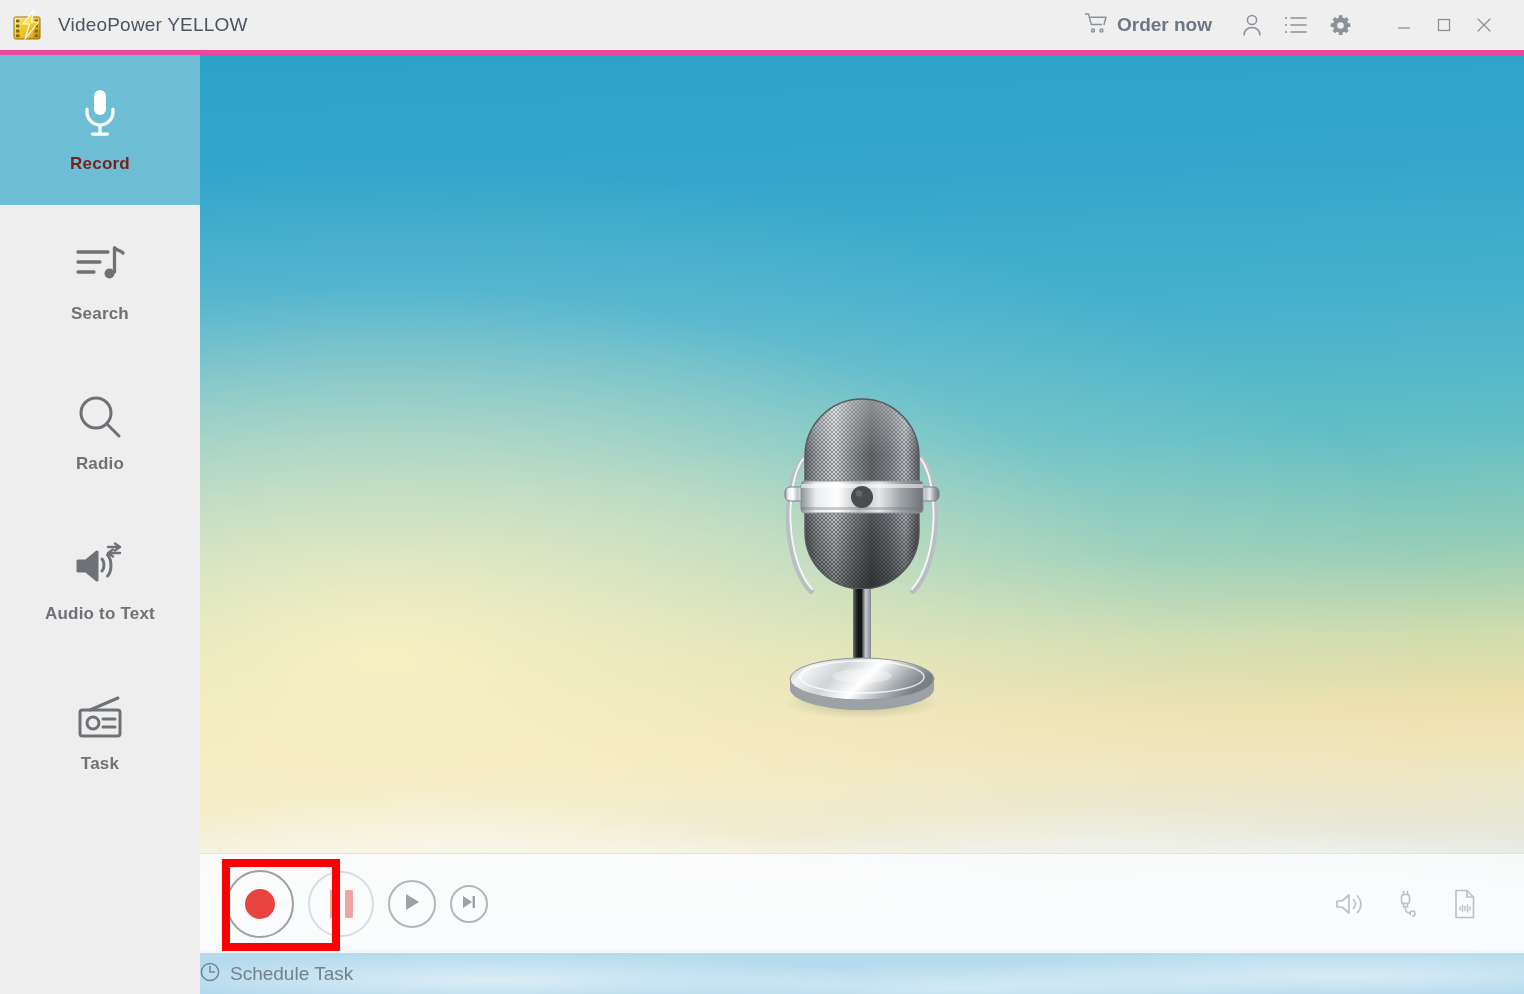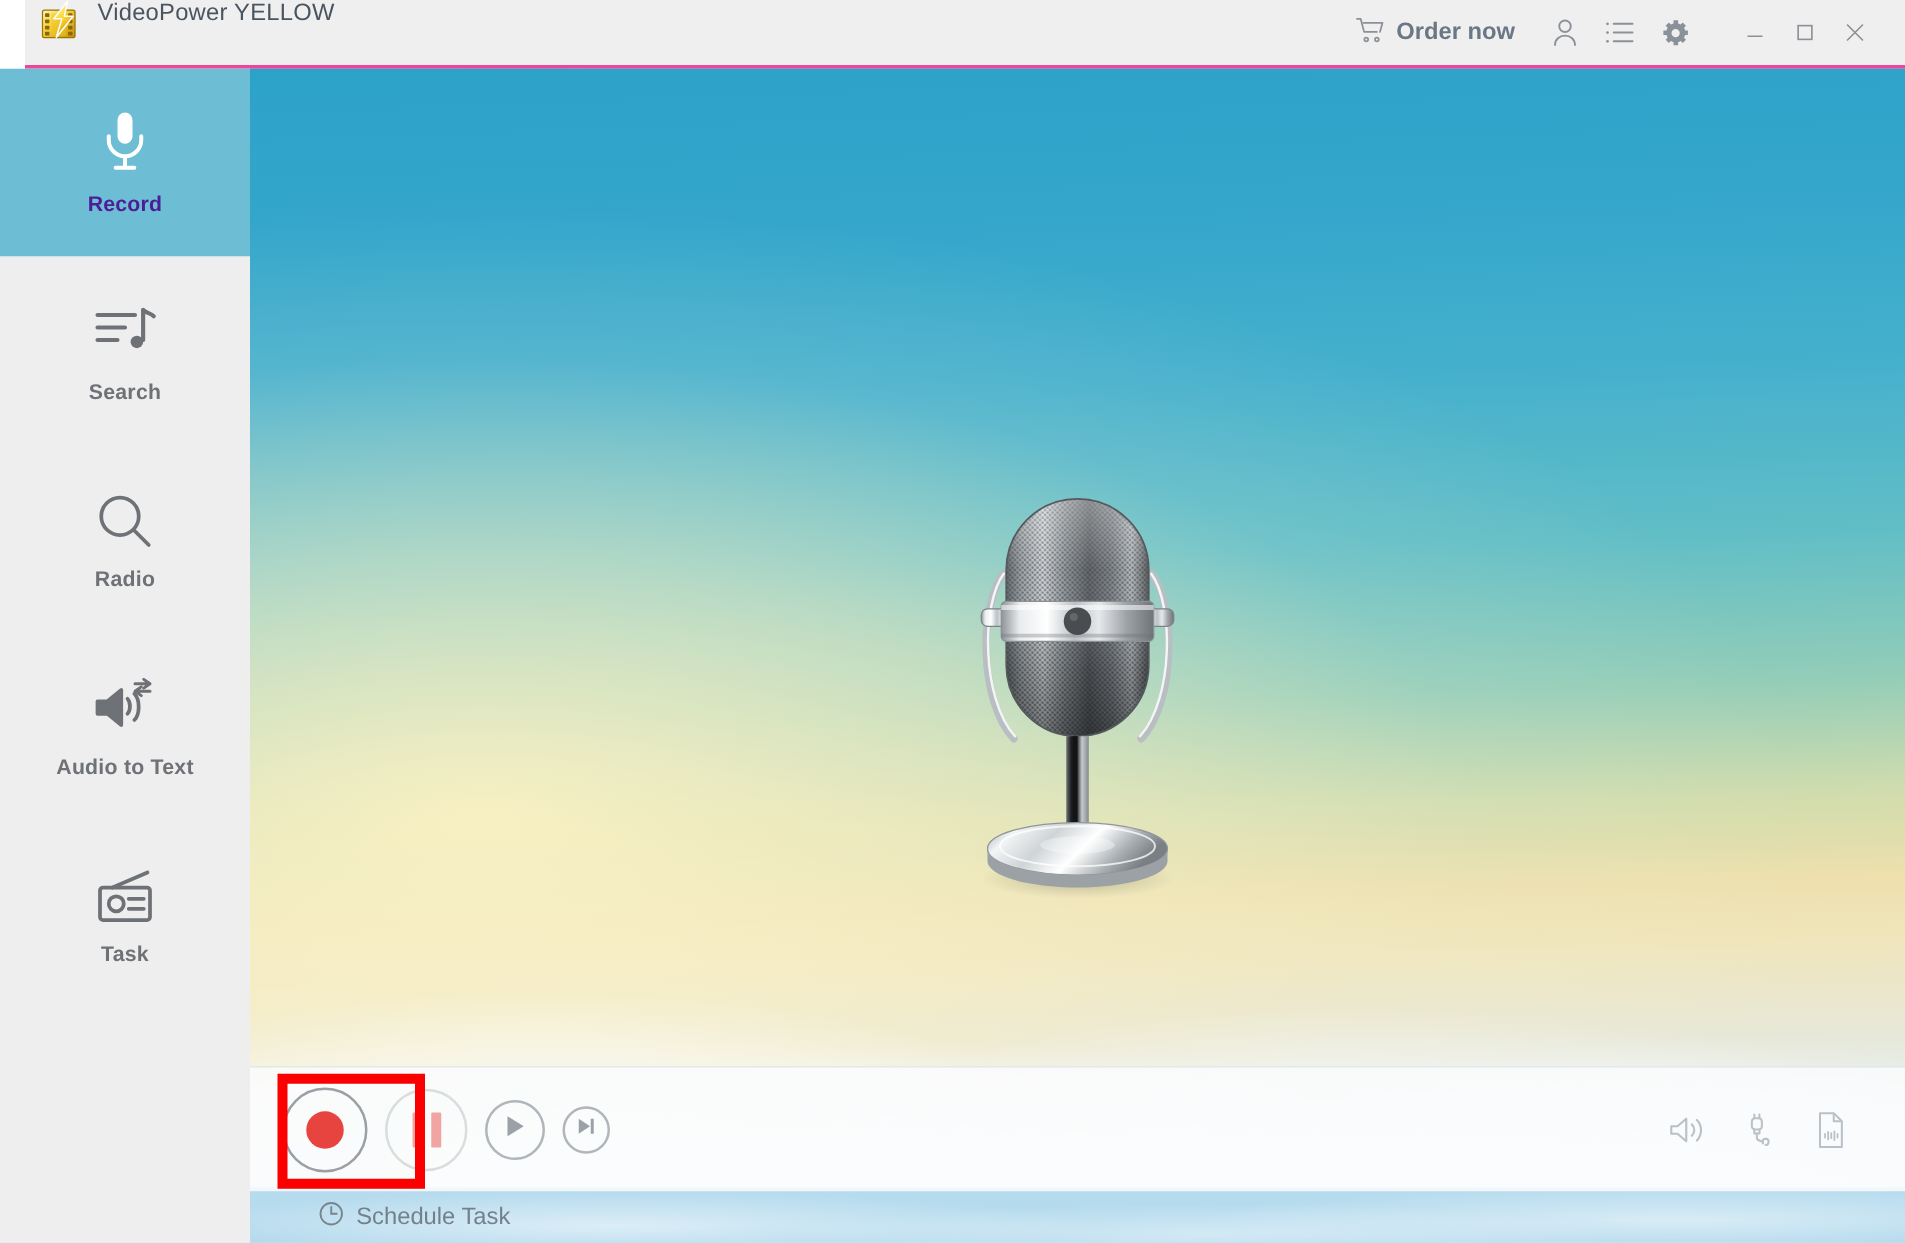--- a/index.html
+++ b/index.html
@@ -15,23 +15,22 @@
     width: 1524px; height: 994px;
     background: #ffffff;
     display: flex; flex-direction: column;
   }
 
   
   .titlebar {
     position: relative;
     height: 55px; min-height: 55px;
     background: #efefef;
-    display: flex; 
-    border-bottom: 3px solid #ec4899;
-    margin-left: 20px;
+    display: flex; align-items: center;
+    border-bottom: 5px solid #ec4899;
   }
   .logo {
     width: 34px; height: 32px;
     margin-left: 12px; margin-right: 12px;
     position: relative; flex: 0 0 auto;
   }
   .app-title {
     font-size: 19px;
     color: #4a5560;
     font-weight: 400;
@@ -101,21 +100,21 @@
   }
   .nav-item .nav-label {
     font-size: 17px;
     font-weight: bold;
     letter-spacing: .2px;
   }
   .nav-item.active {
     background: #6dbdd5;
     color: #ffffff;
   }
-  .nav-item.active .nav-label { color: #4c1d95; }
+  .nav-item.active .nav-label { color: #7f1d1d; }
 
   
   .stage {
     flex: 1 1 auto;
     position: relative;
     overflow: hidden;
     background: #3aa8cd;
   }
   .sky {
     position: absolute; inset: 0;
@@ -240,21 +239,20 @@
     pointer-events: none;
     z-index: 7;
   }
 
   
   .schedule-bar {
     position: absolute;
     left: 0; right: 0; bottom: 0;
     height: 41px;
     display: flex; align-items: center;
-    padding-left: 55px;
     z-index: 6;
   }
   .schedule-task {
     display: flex; align-items: center; gap: 10px;
     cursor: pointer;
     color: #79858d;
   }
   .schedule-label {
     font-size: 19px;
     color: #73818b;

